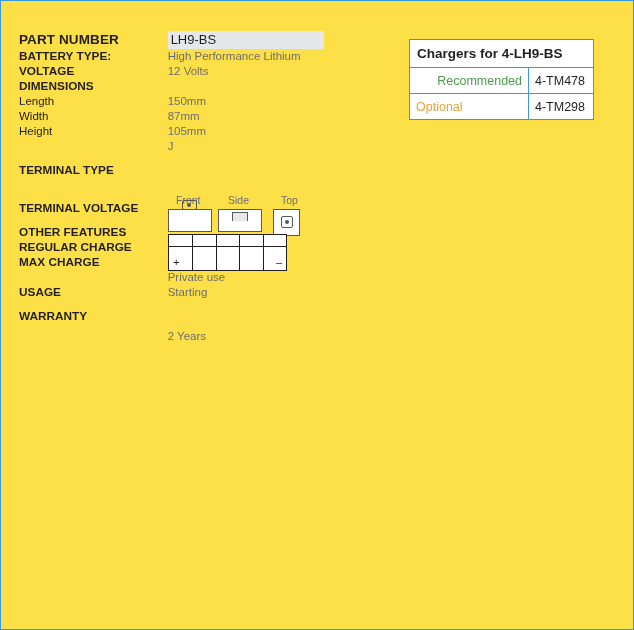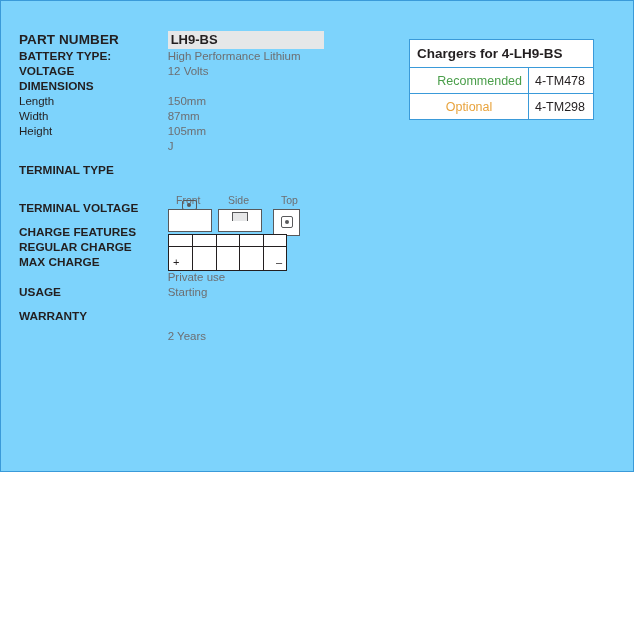--- a/index.html
+++ b/index.html
@@ -7,22 +7,22 @@
     padding: 0;
     background: #ffffff;
   }
   body {
     font-family: "Liberation Sans", sans-serif;
     color: #231f20;
   }
   #page {
     position: relative;
     width: 634px;
-    height: 472px;
-    background: #7dd3fc;
+    height: 630px;
+    background: #fde047;
     box-sizing: border-box;
     border: 1px solid #3a9ad9;
     overflow: hidden;
   }
   .spec-table {
     position: absolute;
     left: 18px;
     top: 30px;
     width: 305px;
     border-collapse: collapse;
@@ -47,21 +47,21 @@
     font-size: 13.5px;
     line-height: 18px;
     height: 18px;
   }
   .hdr td.label {
     letter-spacing: 0.1px;
   }
   .hdr td.value {
     background: #e6e7e8;
     color: #231f20;
-    font-weight: bold;
+    font-weight: normal;
     padding-left: 3px;
     font-size: 13px;
   }
   .bold-label {
     font-weight: bold;
     font-size: 11.8px;
   }
   .spacer td {
     height: 9px;
     line-height: 9px;
@@ -220,21 +220,20 @@
   .chargers td.rec {
     color: #4a9e4a;
     width: 106px;
     border-left: none;
     text-align: right;
   }
   .chargers td.opt {
     color: #e8a33d;
     width: 106px;
     border-left: none;
-    text-align: center;
   }
   .chargers td.part {
     color: #231f20;
     border-right: none;
   }
 </style>
 </head>
 <body>
 
 <div id="page">
@@ -295,21 +294,21 @@
         </tr>
       <tr>
         <td class="label bold-label">TERMINAL VOLTAGE</td>
         <td class="value"></td>
       </tr>
       <tr class="spacer">
           <td></td>
           <td></td>
         </tr>
       <tr>
-        <td class="label bold-label">CHARGE FEATURES</td>
+        <td class="label bold-label">OTHER FEATURES</td>
         <td class="value"></td>
       </tr>
       <tr>
         <td class="label bold-label">REGULAR CHARGE</td>
         <td class="value">3 Amps</td>
       </tr>
       <tr>
         <td class="label bold-label">MAX CHARGE</td>
         <td class="value">22 Amps</td>
       </tr>

